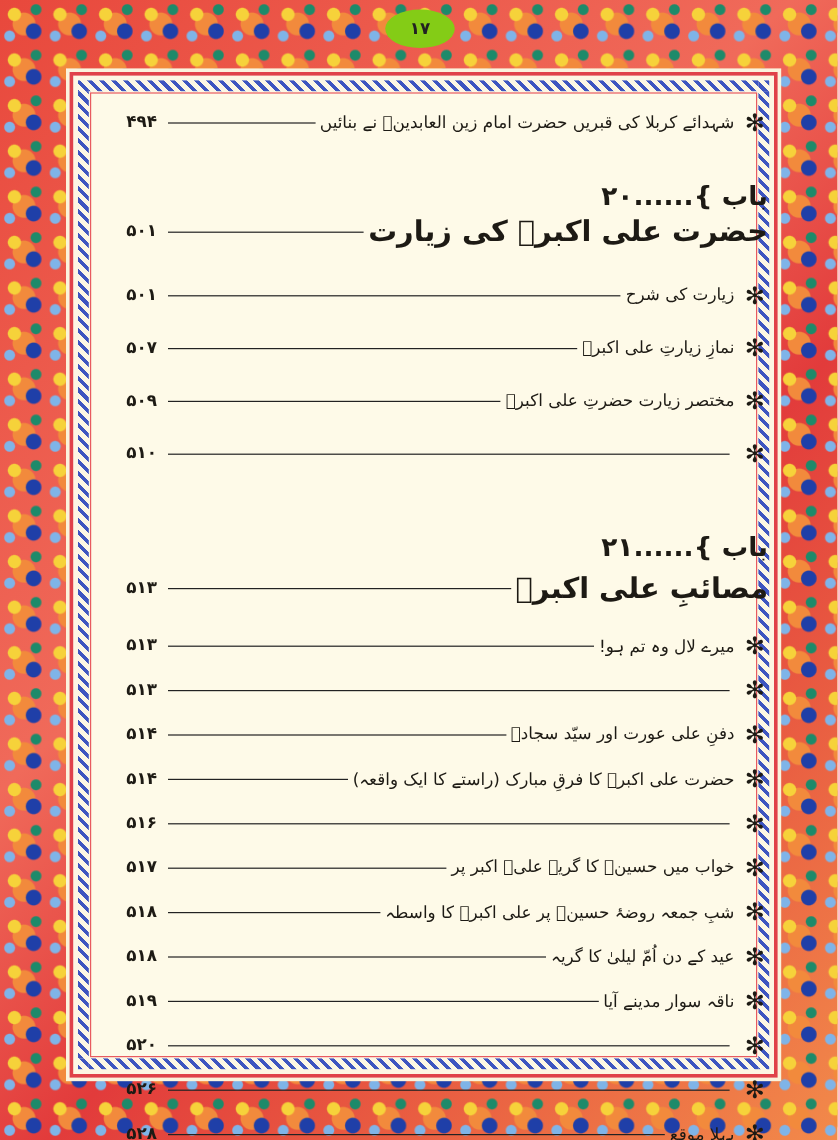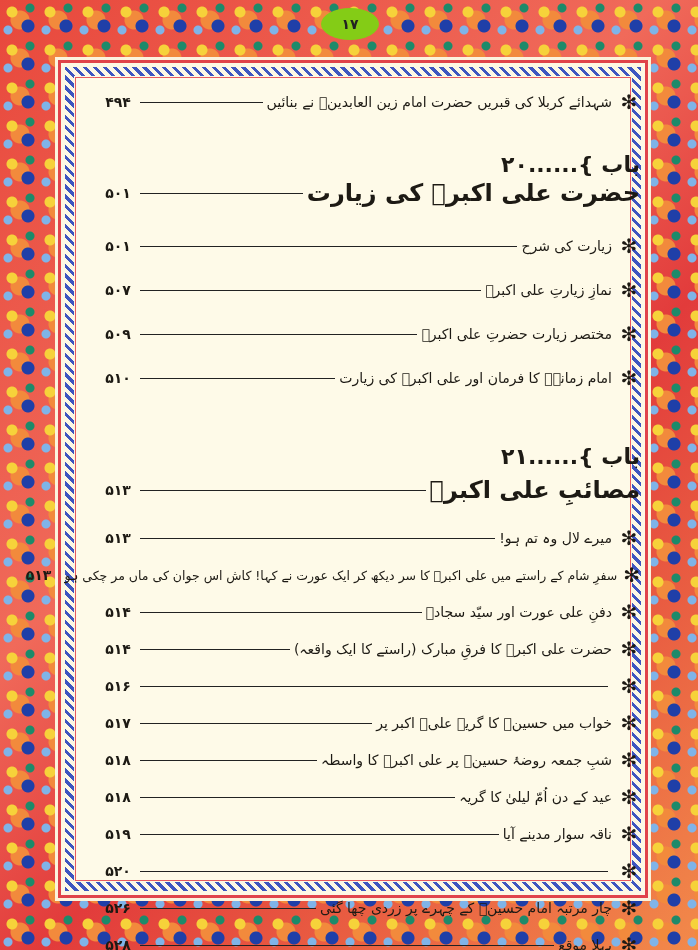--- a/index.html
+++ b/index.html
@@ -100,40 +100,38 @@
     <span class="num">۵۰۷</span>
   </div>
   <div class="row" style="top:240px">
     <span class="star">✻</span>
     <span class="title">مختصر زیارت حضرتِ علی اکبرؑ</span>
     <span class="dash"></span>
     <span class="num">۵۰۹</span>
   </div>
   <div class="row" style="top:284px">
     <span class="star">✻</span>
-    <span class="title">امام زمانہؑ کا فرمان اور علی اکبرؑ کی زیارت</span>
     <span class="dash"></span>
     <span class="num">۵۱۰</span>
   </div>
 
   <div class="chapter-label" style="top:284px;margin-top:80px">باب }......۲۱</div>
   <div class="row chapter-row" style="top:393px;height:34px">
     <span class="title">مصائبِ علی اکبرؑ</span>
     <span class="dash"></span>
     <span class="num">۵۱۳</span>
   </div>
   <div class="row" style="top:444px">
     <span class="star">✻</span>
     <span class="title">میرے لال وہ تم ہو!</span>
     <span class="dash"></span>
     <span class="num">۵۱۳</span>
   </div>
   <div class="row" style="top:481px">
     <span class="star">✻</span>
-    <span class="title" style="font-size:12.5px">سفرِ شام کے راستے میں علی اکبرؑ کا سر دیکھ کر ایک عورت نے کہا! کاش اس جوان کی ماں مر چکی ہو</span>
     <span class="dash"></span>
     <span class="num">۵۱۳</span>
   </div>
   <div class="row" style="top:518px">
     <span class="star">✻</span>
     <span class="title">دفنِ علی عورت اور سیّد سجادؑ</span>
     <span class="dash"></span>
     <span class="num">۵۱۴</span>
   </div>
   <div class="row" style="top:555px">
@@ -171,21 +169,20 @@
     <span class="dash"></span>
     <span class="num">۵۱۹</span>
   </div>
   <div class="row" style="top:777px">
     <span class="star">✻</span>
     <span class="dash"></span>
     <span class="num">۵۲۰</span>
   </div>
   <div class="row" style="top:814px">
     <span class="star">✻</span>
-    <span class="title">چار مرتبہ امام حسینؑ کے چہرے پر زردی چھا گئی</span>
     <span class="dash"></span>
     <span class="num">۵۲۶</span>
   </div>
   <div class="row" style="top:851px">
     <span class="star">✻</span>
     <span class="title">پہلا موقع</span>
     <span class="dash"></span>
     <span class="num">۵۲۸</span>
   </div>
 </div>

